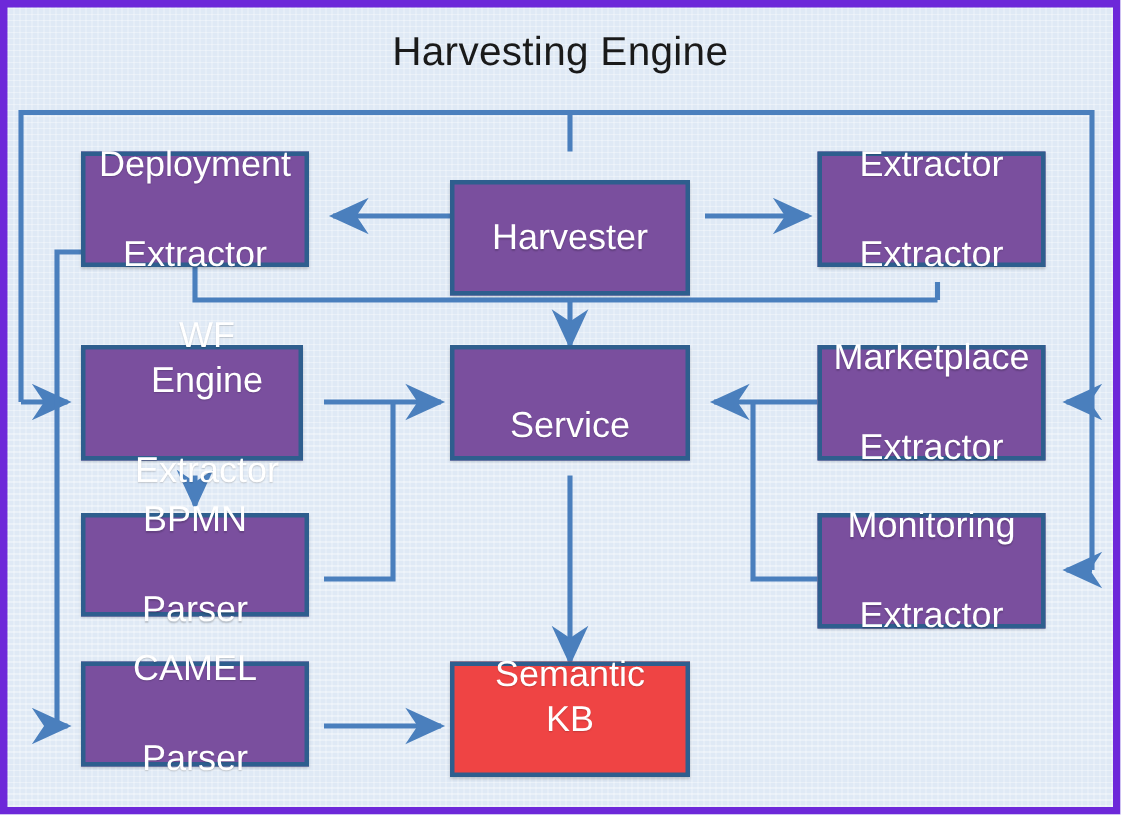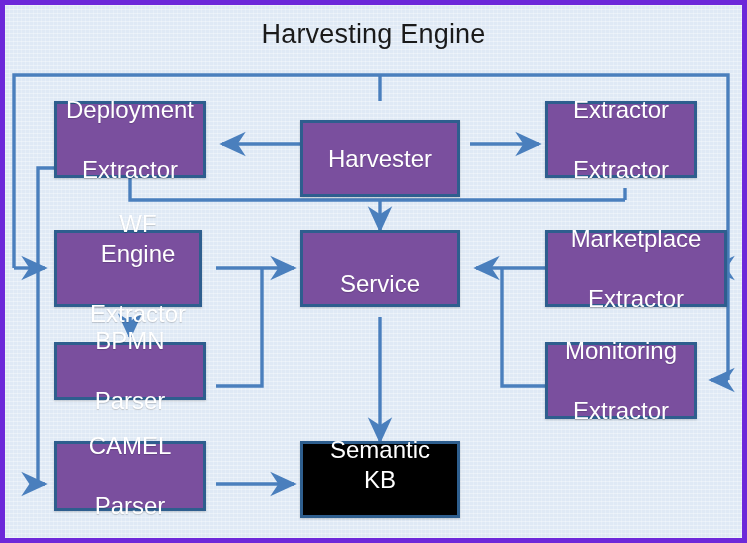--- a/index.html
+++ b/index.html
@@ -37,21 +37,21 @@
     color:#ffffff;
     display:flex;align-items:center;justify-content:center;
     text-align:center;
     font-size:24px;
     line-height:1.25;
     z-index:5;
     box-shadow:0 1px 2px rgba(0,0,0,.18);
     cursor:pointer;
     user-select:none;
   }
-  .node.accent{background:#000000;}
+  .node.accent{background:#ef4444;}
   .node span{display:block;padding:0 4px;text-shadow:0 1px 1px rgba(0,0,0,.18);}
 </style>
 </head>
 <body>
 
 <div id="canvas">
 
   <div id="title">Harvesting Engine</div>
 
   <svg id="wires" viewBox="0 0 737 533" xmlns="http://www.w3.org/2000/svg">
@@ -110,25 +110,25 @@
   </div>
 
   <div class="node" style="left:49px;top:225px;width:148px;height:77px;padding-left:20px;">
     <span><span>WF Engine</span><br><span>Extractor</span></span>
   </div>
 
   <div class="node" style="left:295px;top:225px;width:160px;height:77px;">
     <span><br><span>Service</span></span>
   </div>
 
-  <div class="node" style="left:540px;top:225px;width:182px;height:77px;">
+  <div class="node" style="left:540px;top:225px;width:152px;height:77px;">
     <span><span>Marketplace</span><br><span>Extractor</span></span>
   </div>
 
-  <div class="node" style="left:49px;top:337px;width:152px;height:58px;">
+  <div class="node" style="left:49px;top:337px;width:152px;height:69px;">
     <span><span>BPMN</span><br><span>Parser</span></span>
   </div>
 
   <div class="node" style="left:540px;top:337px;width:152px;height:77px;">
     <span><span>Monitoring</span><br><span>Extractor</span></span>
   </div>
 
   <div class="node" style="left:49px;top:436px;width:152px;height:70px;">
     <span><span>CAMEL</span><br><span>Parser</span></span>
   </div>

